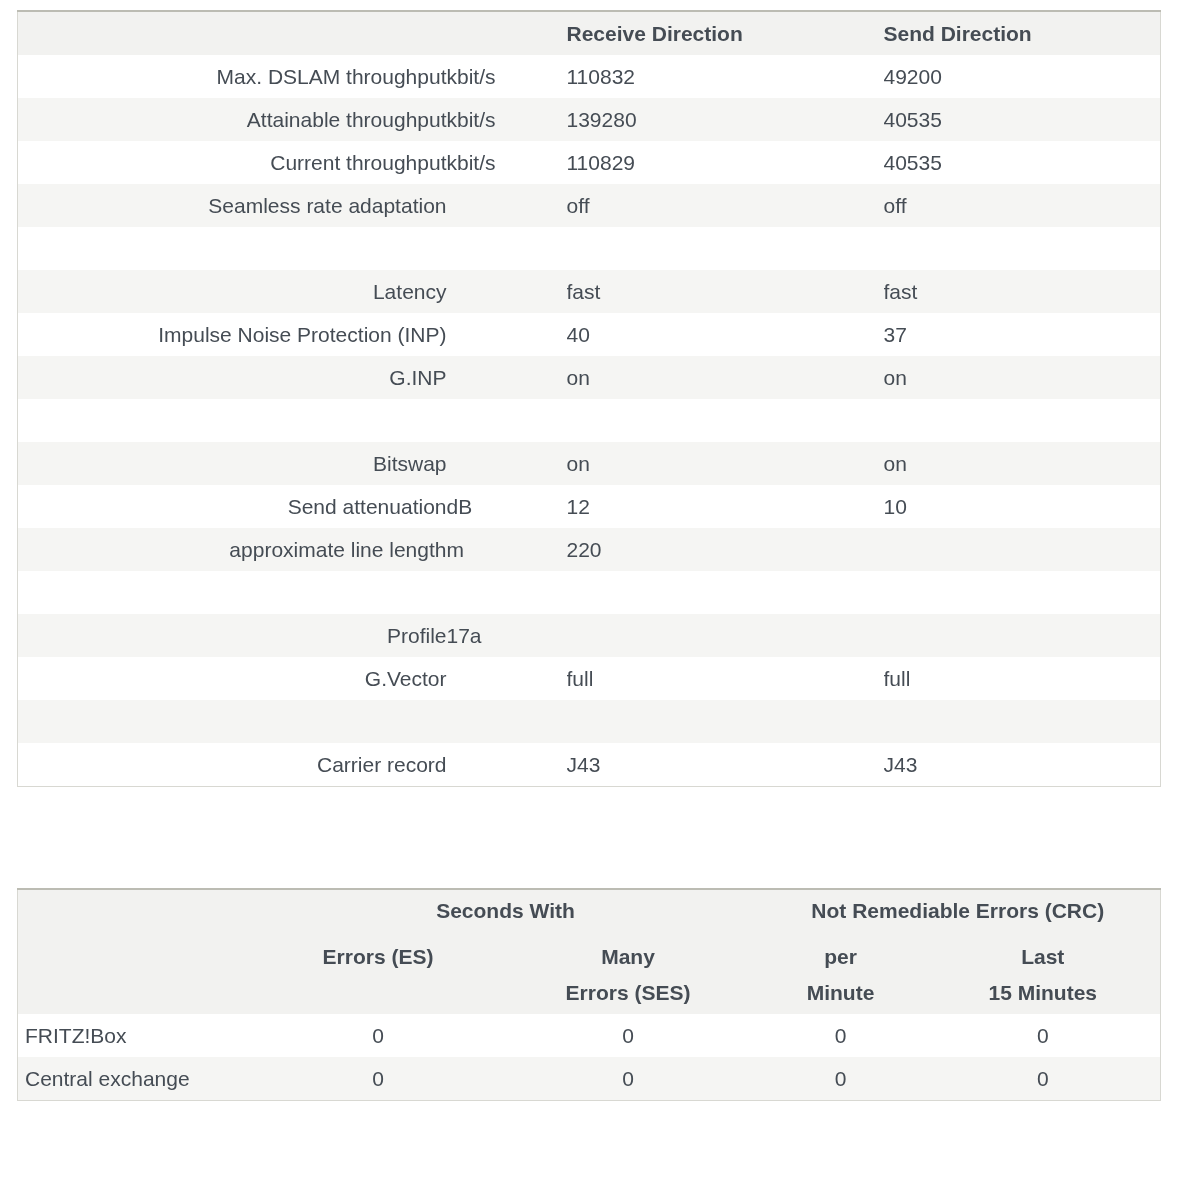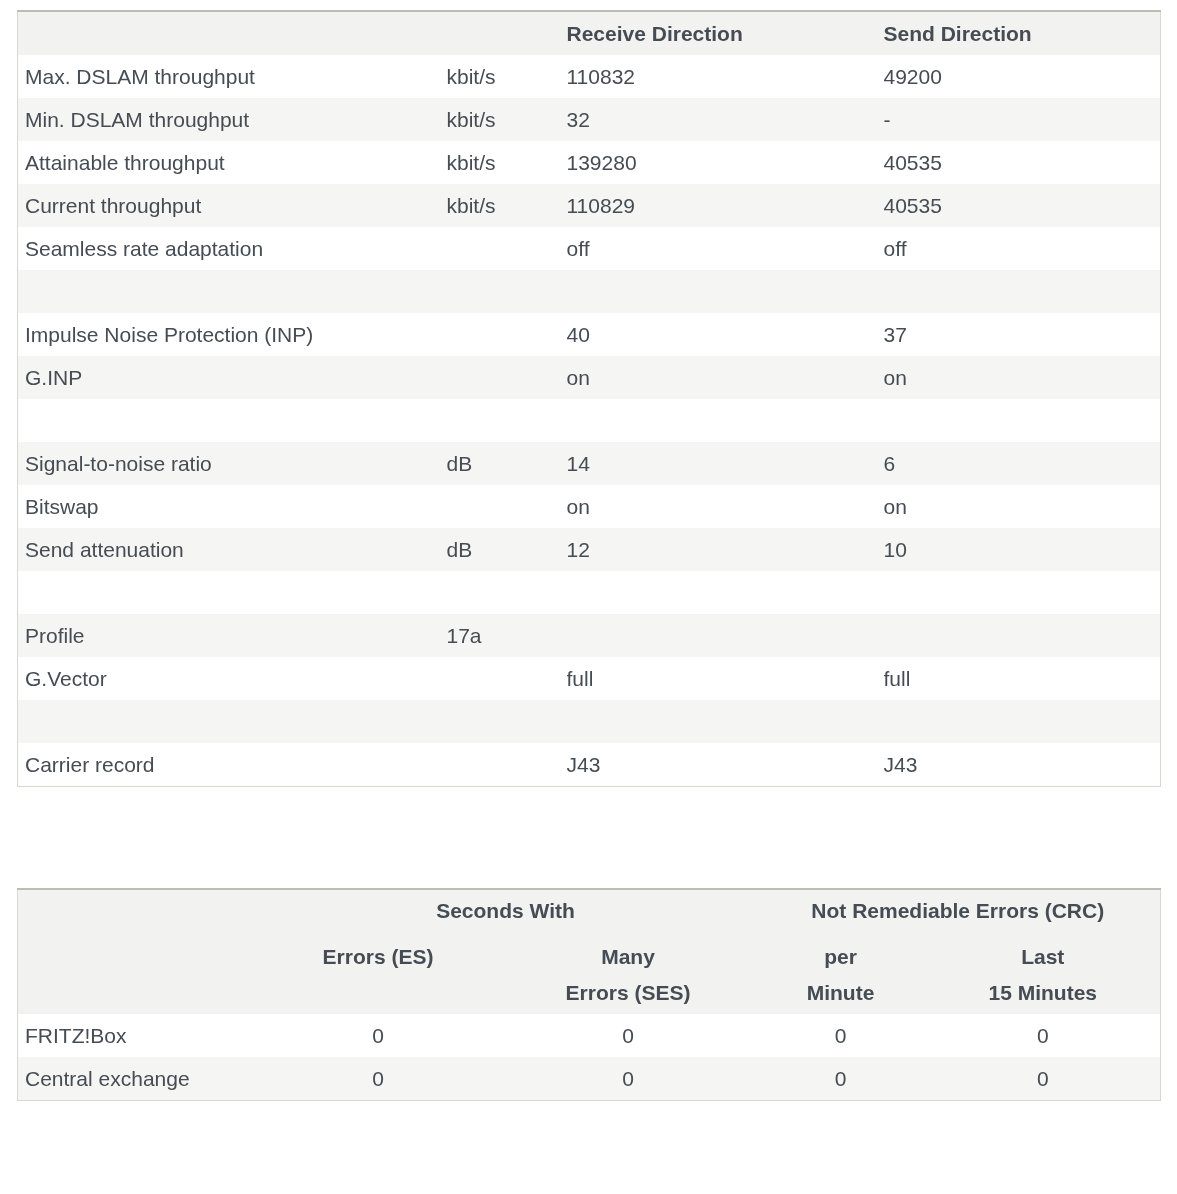--- a/index.html
+++ b/index.html
@@ -28,21 +28,21 @@
     width:1143px;
     border:1px solid var(--border-color);
     border-top:2px solid var(--border-top-color);
   }
   th,td{overflow:hidden;}
   thead th{background:var(--header-bg);font-weight:bold;}
   tbody tr:nth-child(even){background:var(--row-alt-bg);}
 
   
   .dsl th,.dsl td{height:43px;line-height:43px;white-space:nowrap;}
-  .dsl .lbl{text-align:left;padding-left:7px;}
+  .dsl .lbl{text-align:right;padding-left:7px;}
   .dsl .unit{text-align:left;}
   .dsl .num{text-align:left;padding-right:6px;}
 
   
   .err{margin-top:101px;}
   .err thead tr.group-row th{height:42px;line-height:42px;vertical-align:middle;}
   .err thead tr.sub-row th{
     height:82px;vertical-align:top;line-height:36px;padding-top:7px;
     text-align:center;white-space:pre-line;
   }
@@ -70,26 +70,20 @@
       </tr>
     </thead>
     <tbody>
         <tr>
           <td class="lbl">Max. DSLAM throughput</td>
           <td class="unit">kbit/s</td>
           <td class="num">110832</td>
           <td class="num">49200</td>
         </tr>
         <tr>
-          <td class="lbl">Min. DSLAM throughput</td>
-          <td class="unit">kbit/s</td>
-          <td class="num">32</td>
-          <td class="num">-</td>
-        </tr>
-        <tr>
           <td class="lbl">Attainable throughput</td>
           <td class="unit">kbit/s</td>
           <td class="num">139280</td>
           <td class="num">40535</td>
         </tr>
         <tr>
           <td class="lbl">Current throughput</td>
           <td class="unit">kbit/s</td>
           <td class="num">110829</td>
           <td class="num">40535</td>
@@ -100,54 +94,60 @@
           <td class="num">off</td>
           <td class="num">off</td>
         </tr>
         <tr>
           <td class="lbl"></td>
           <td class="unit"></td>
           <td class="num"></td>
           <td class="num"></td>
         </tr>
         <tr>
+          <td class="lbl">Latency</td>
+          <td class="unit"></td>
+          <td class="num">fast</td>
+          <td class="num">fast</td>
+        </tr>
+        <tr>
           <td class="lbl">Impulse Noise Protection (INP)</td>
           <td class="unit"></td>
           <td class="num">40</td>
           <td class="num">37</td>
         </tr>
         <tr>
           <td class="lbl">G.INP</td>
           <td class="unit"></td>
           <td class="num">on</td>
           <td class="num">on</td>
         </tr>
         <tr>
           <td class="lbl"></td>
           <td class="unit"></td>
           <td class="num"></td>
           <td class="num"></td>
-        </tr>
-        <tr>
-          <td class="lbl">Signal-to-noise ratio</td>
-          <td class="unit">dB</td>
-          <td class="num">14</td>
-          <td class="num">6</td>
         </tr>
         <tr>
           <td class="lbl">Bitswap</td>
           <td class="unit"></td>
           <td class="num">on</td>
           <td class="num">on</td>
         </tr>
         <tr>
           <td class="lbl">Send attenuation</td>
           <td class="unit">dB</td>
           <td class="num">12</td>
           <td class="num">10</td>
+        </tr>
+        <tr>
+          <td class="lbl">approximate line length</td>
+          <td class="unit">m</td>
+          <td class="num">220</td>
+          <td class="num"></td>
         </tr>
         <tr>
           <td class="lbl"></td>
           <td class="unit"></td>
           <td class="num"></td>
           <td class="num"></td>
         </tr>
         <tr>
           <td class="lbl">Profile</td>
           <td class="unit">17a</td>

